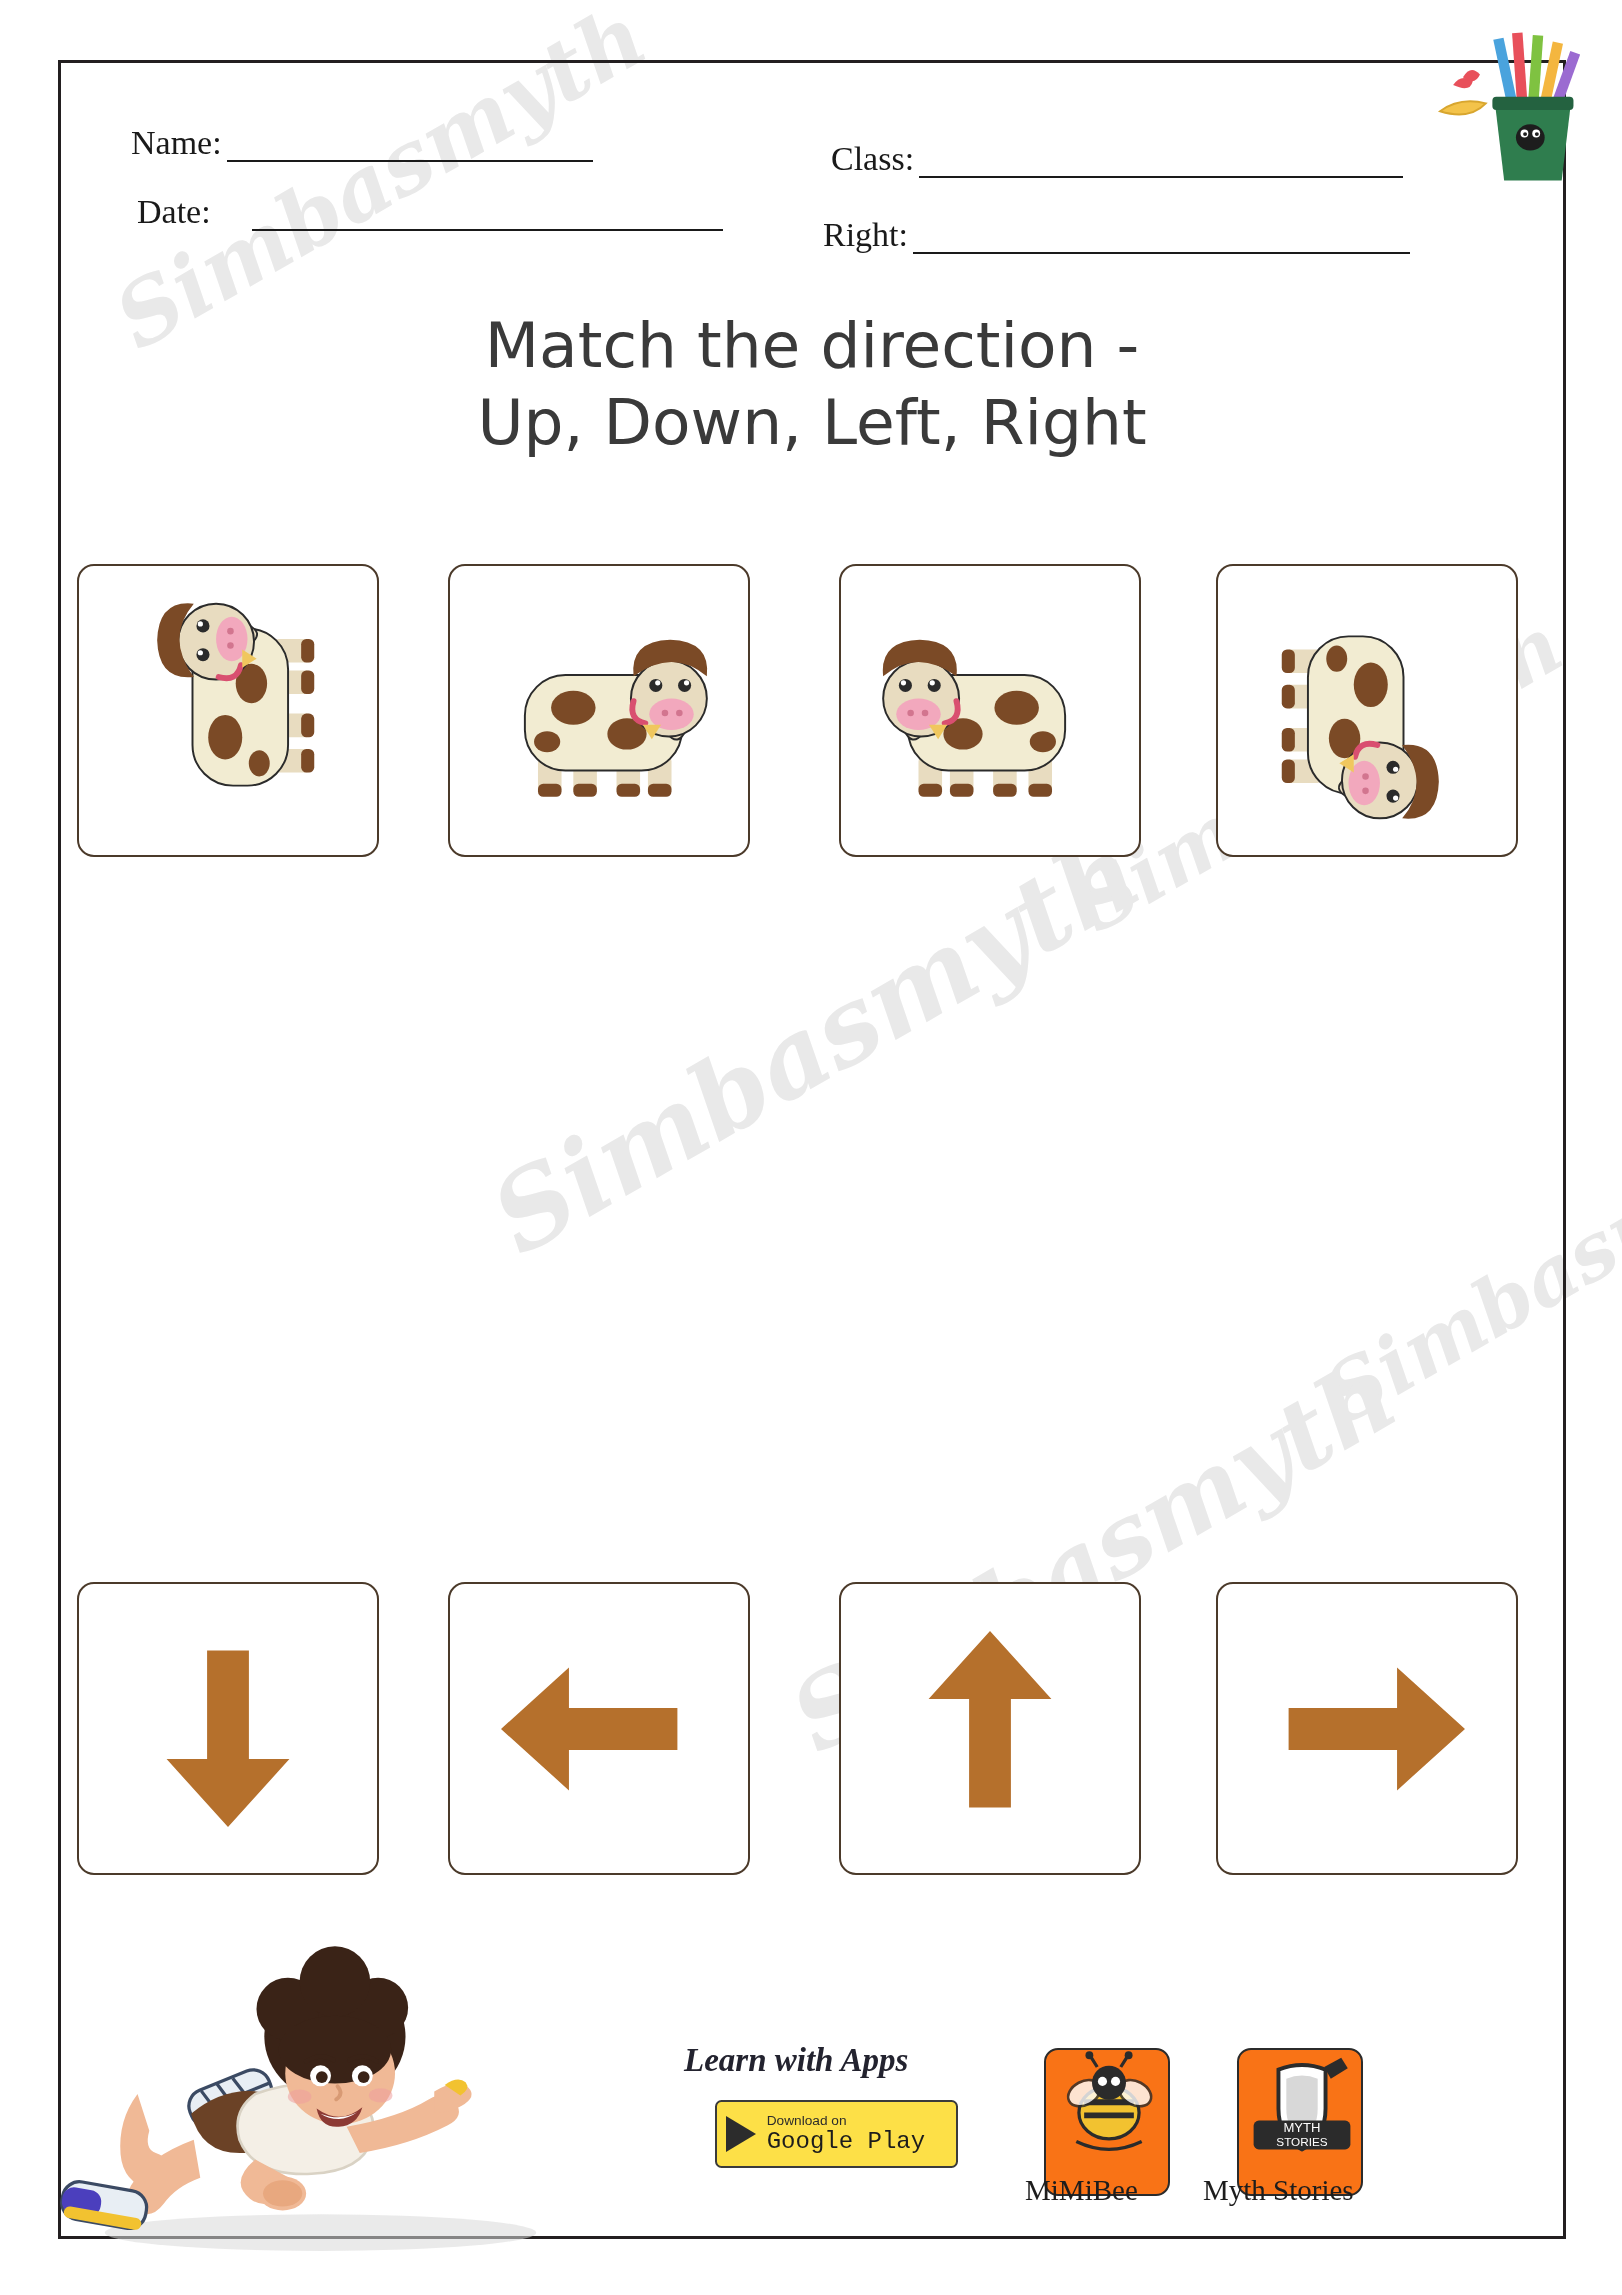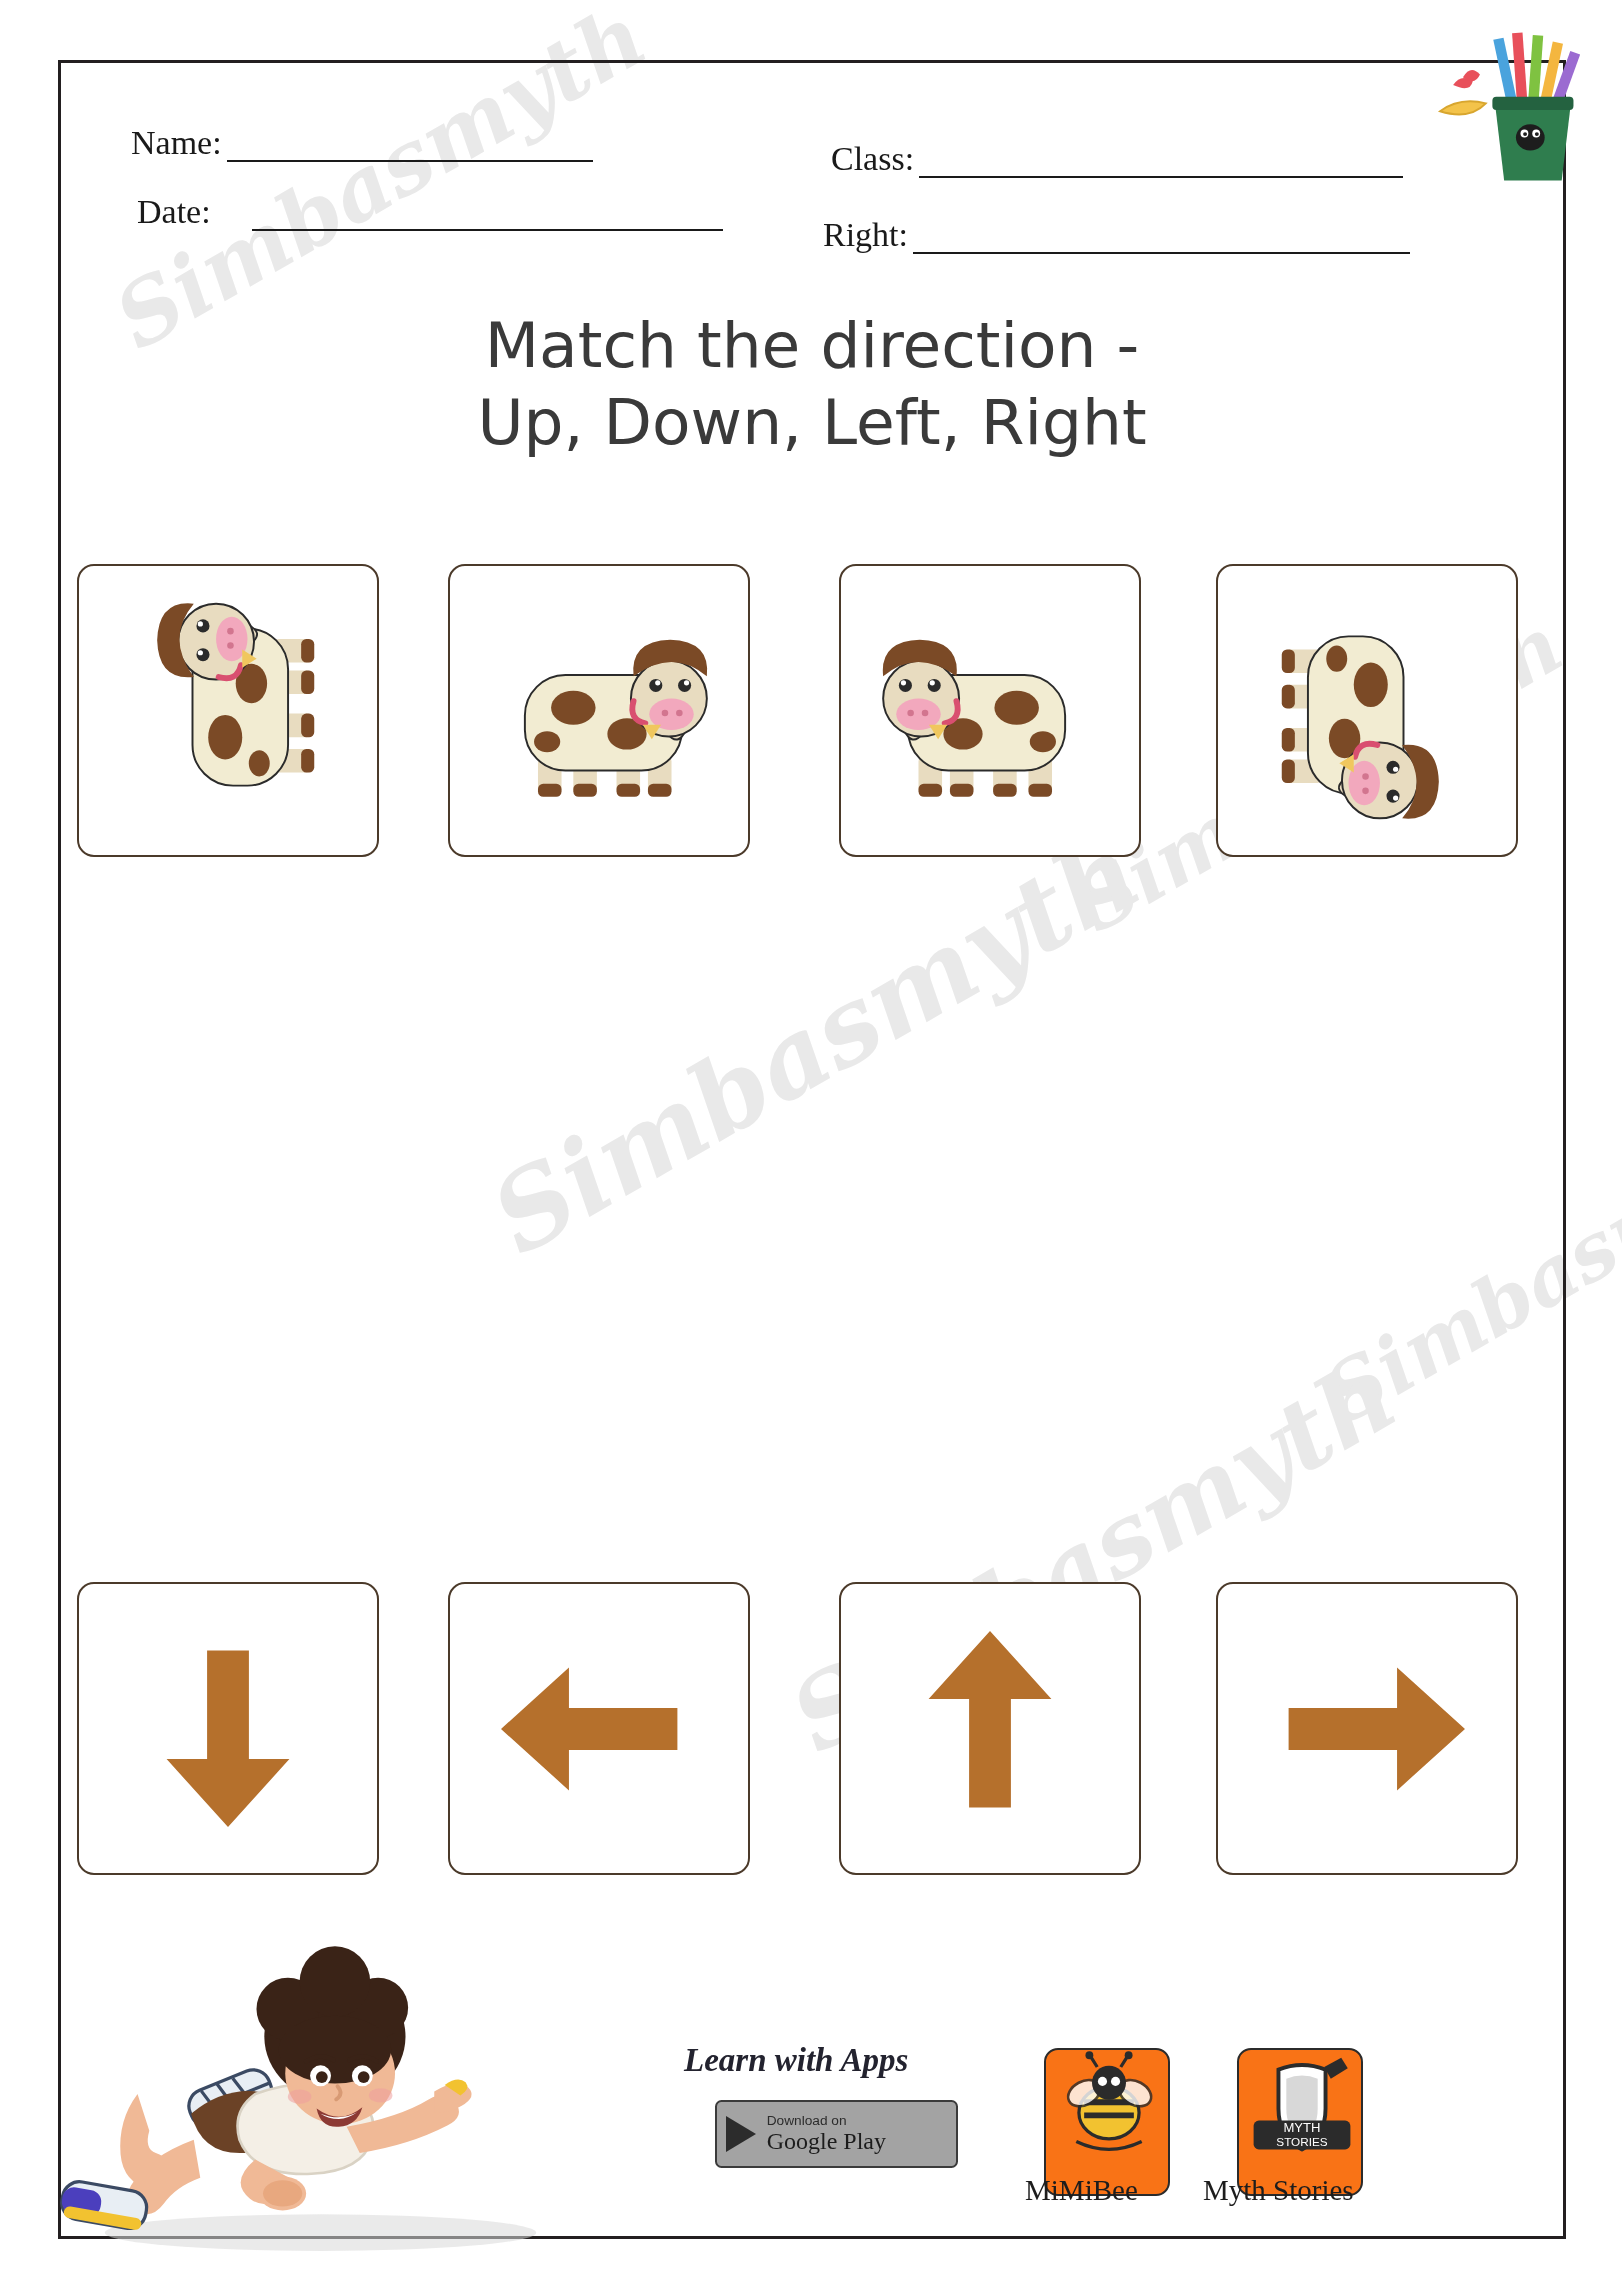--- a/index.html
+++ b/index.html
@@ -153,32 +153,32 @@
     left: 715px;
     top: 2100px;
     width: 243px;
     height: 68px;
     border: 2px solid #3b3b3b;
     border-radius: 6.5px;
     box-sizing: border-box;
     display: flex;
     align-items: center;
     padding-left: 9.2px;
-    background: #a3a3a3;
+    background: #fde047;
   }
   .gplay .tri {
     width: 0; height: 0;
     border-top: 18.3px solid transparent;
     border-bottom: 18.3px solid transparent;
     border-left: 30px solid #2c2c2c;
     margin-right: 10.5px;
   }
   .gplay .txt { line-height: 1.05; }
   .gplay .t1 { font-size: 13.7px; color: #2c2c2c; font-family: "Liberation Sans", sans-serif; }
-  .gplay .t2 { font-size: 24px; color: #1c1c1c; font-family: Liberation Serif, serif; }
+  .gplay .t2 { font-size: 24px; color: #1c1c1c; font-family: Liberation Mono, monospace; }
 
   .app-badge {
     position: absolute;
     width: 126px;
     height: 148px;
     border: 2.6px solid #2b2b2b;
     border-radius: 14px;
     box-sizing: border-box;
     background: #f97316;
     overflow: hidden;

